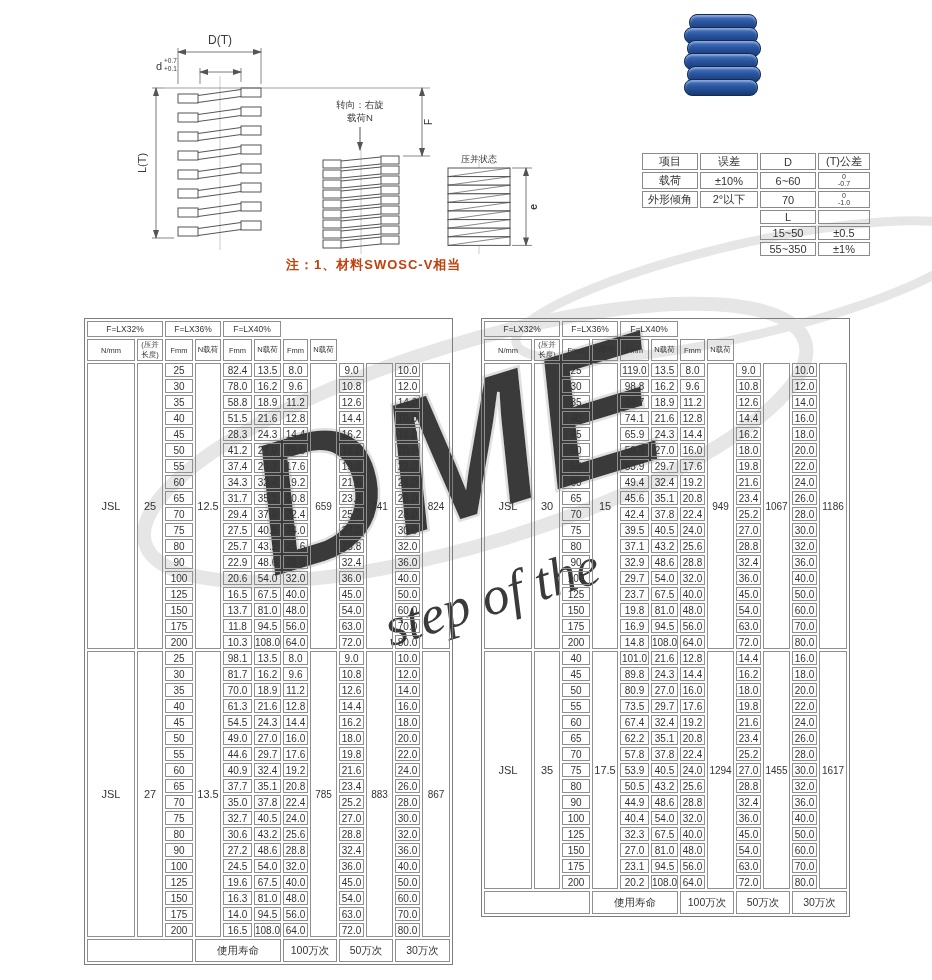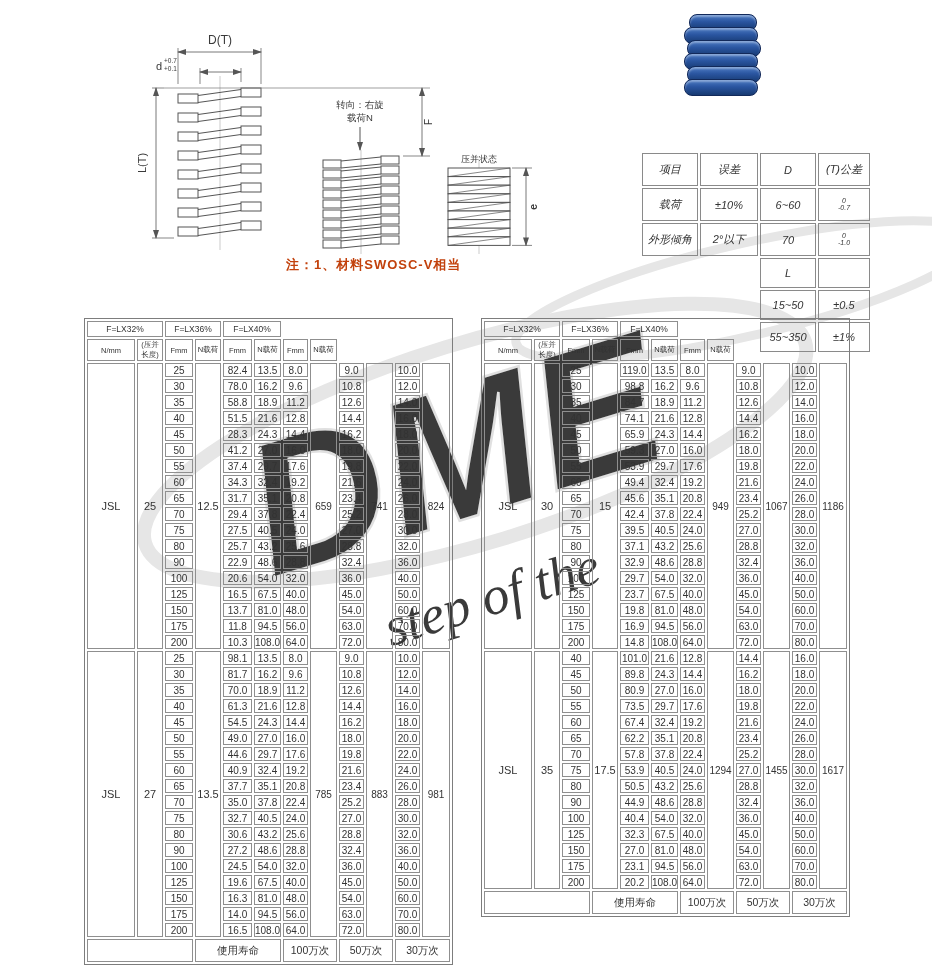--- a/index.html
+++ b/index.html
@@ -14,21 +14,21 @@
   
   .spring-photo { left:684px; top:14px; width:78px; height:102px; }
   .coil { height:17px; border-radius:8px; background:linear-gradient(180deg,#4d7cc4 0%, #2a55a0 45%, #173a72 100%); border:1px solid #12295a; margin-top:-4px; box-shadow:inset 0 2px 2px rgba(255,255,255,.35); }
   .coil:nth-child(odd){ width:74px; margin-left:3px; }
   .coil:nth-child(even){ width:74px; margin-left:0; }
   .coil:first-child{ margin-top:0; width:68px; margin-left:5px; }
 
   
   .spec-wrap { left:640px; top:151px; }
   .spec-table { border-collapse:separate; border-spacing:2px; }
-  .spec-table th, .spec-table td { border:1px solid #8a8a8a; font-weight:normal; font-size:11px; color:#333; text-align:center; height:14px; padding:8px 2px; background:transparent;font-style:italic; }
+  .spec-table th, .spec-table td { border:1px solid #8a8a8a; font-weight:normal; font-size:11px; color:#333; text-align:center; height:14px; padding:0 2px; background:transparent; }
   .spec-table .blank { border:none; }
   .tol { font-size:7px; line-height:7px; display:inline-block; text-align:center; }
   .tol span { display:block; }
 
   .note { left:286px; top:256px; font-size:13px; font-weight:bold; color:#c2410c; letter-spacing:1px; }
 
   
   .table-left { left:84px; top:318px; }
   .table-right { left:481px; top:318px; }
   .spring-table { border-collapse:separate; border-spacing:2px; border:1px solid #7d7d7d; background:transparent; table-layout:fixed; }
@@ -410,21 +410,21 @@
             <td rowspan="18" class="big">27</td>
             <td>25</td>
             <td rowspan="18" class="big">13.5</td>
             <td>98.1</td>
             <td>13.5</td>
             <td>8.0</td>
             <td rowspan="18">785</td>
             <td>9.0</td>
             <td rowspan="18">883</td>
             <td>10.0</td>
-            <td rowspan="18">981</td>
+            <td rowspan="18">867</td>
           </tr>
           <tr>
             <td>30</td>
             <td>81.7</td>
             <td>16.2</td>
             <td>9.6</td>
             <td>10.8</td>
             <td>12.0</td>
           </tr>
           <tr>

